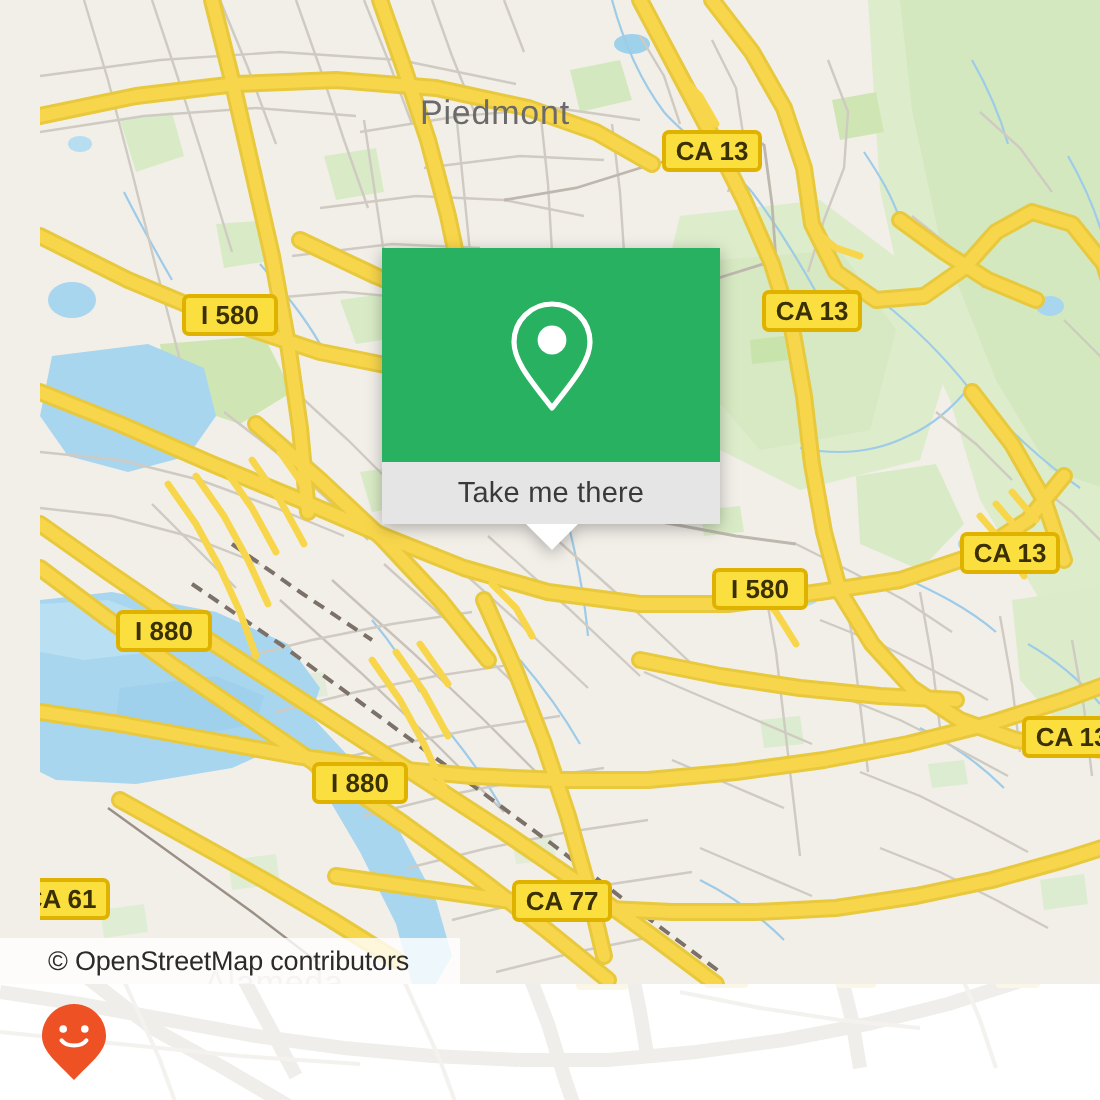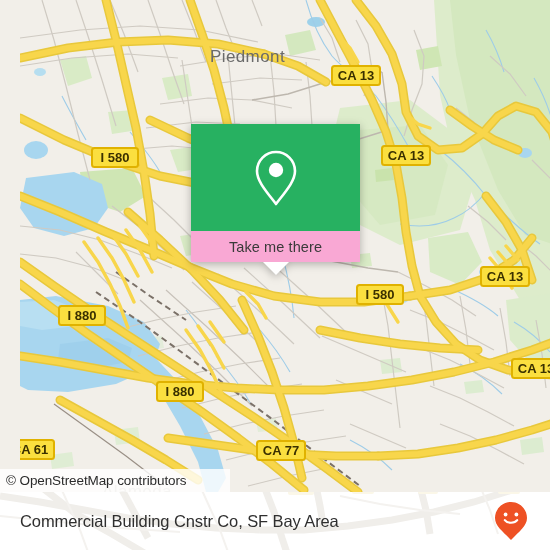--- a/index.html
+++ b/index.html
@@ -40,21 +40,21 @@
     height: 23px;
     width: 230px;
     display: flex;
     align-items: center;
     background: rgba(255,255,255,0.80);
     z-index: 40;
   }
   #attribution .attr-text {
     font-size: 13.5px;
     color: #2b2b2b;
-    padding-left: 6px;
+    padding-left: 24px;
     letter-spacing: -0.1px;
     white-space: nowrap;
   }
 
   
   #popup {
     position: absolute;
     left: 191px;
     top: 124px;
     width: 169px;
@@ -63,21 +63,21 @@
   }
   #popup .card-head {
     height: 107px;
     background: #27b161;
     display: flex;
     align-items: center;
     justify-content: center;
   }
   #popup .card-foot {
     height: 31px;
-    background: #f9a8d4;
+    background: #e5e5e5;
     display: flex;
     align-items: center;
     justify-content: center;
     position: relative;
   }
   #popup .card-foot .cta {
     font-size: 14.5px;
     color: #3a3a3a;
     letter-spacing: 0.1px;
     white-space: nowrap;
@@ -481,21 +481,20 @@
       </g>
       <g fill="#fbf7e8">
         <rect x="288" y="0" width="26" height="9" rx="2"></rect>
         <rect x="352" y="0" width="22" height="8" rx="2"></rect>
         <rect x="418" y="0" width="20" height="8" rx="2"></rect>
         <rect x="498" y="0" width="22" height="8" rx="2"></rect>
       </g>
     </svg>
 
     <div class="foot-inner">
-      <div class="place-name">Commercial Building Cnstr Co, SF Bay Area</div>
 
       <div id="brand">
         <svg width="34" height="40" viewBox="0 0 34 40">
           <path d="M17 1 C8.2 1 1 8.2 1 17 C1 25 9 30.5 17 39 C25 30.5 33 25 33 17 C33 8.2 25.8 1 17 1 Z" fill="#ee5124"></path>
           <circle cx="11.6" cy="13.5" r="1.9" fill="#ffffff"></circle>
           <circle cx="22.4" cy="13.5" r="1.9" fill="#ffffff"></circle>
           <path d="M10.8 19.2 C13.2 22.6 20.8 22.6 23.2 19.2" fill="none" stroke="#ffffff" stroke-width="2.1" stroke-linecap="round"></path>
         </svg>
       </div>
     </div>

